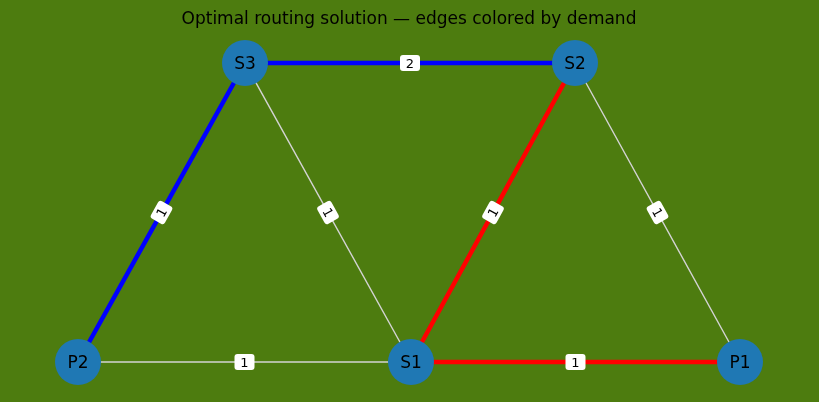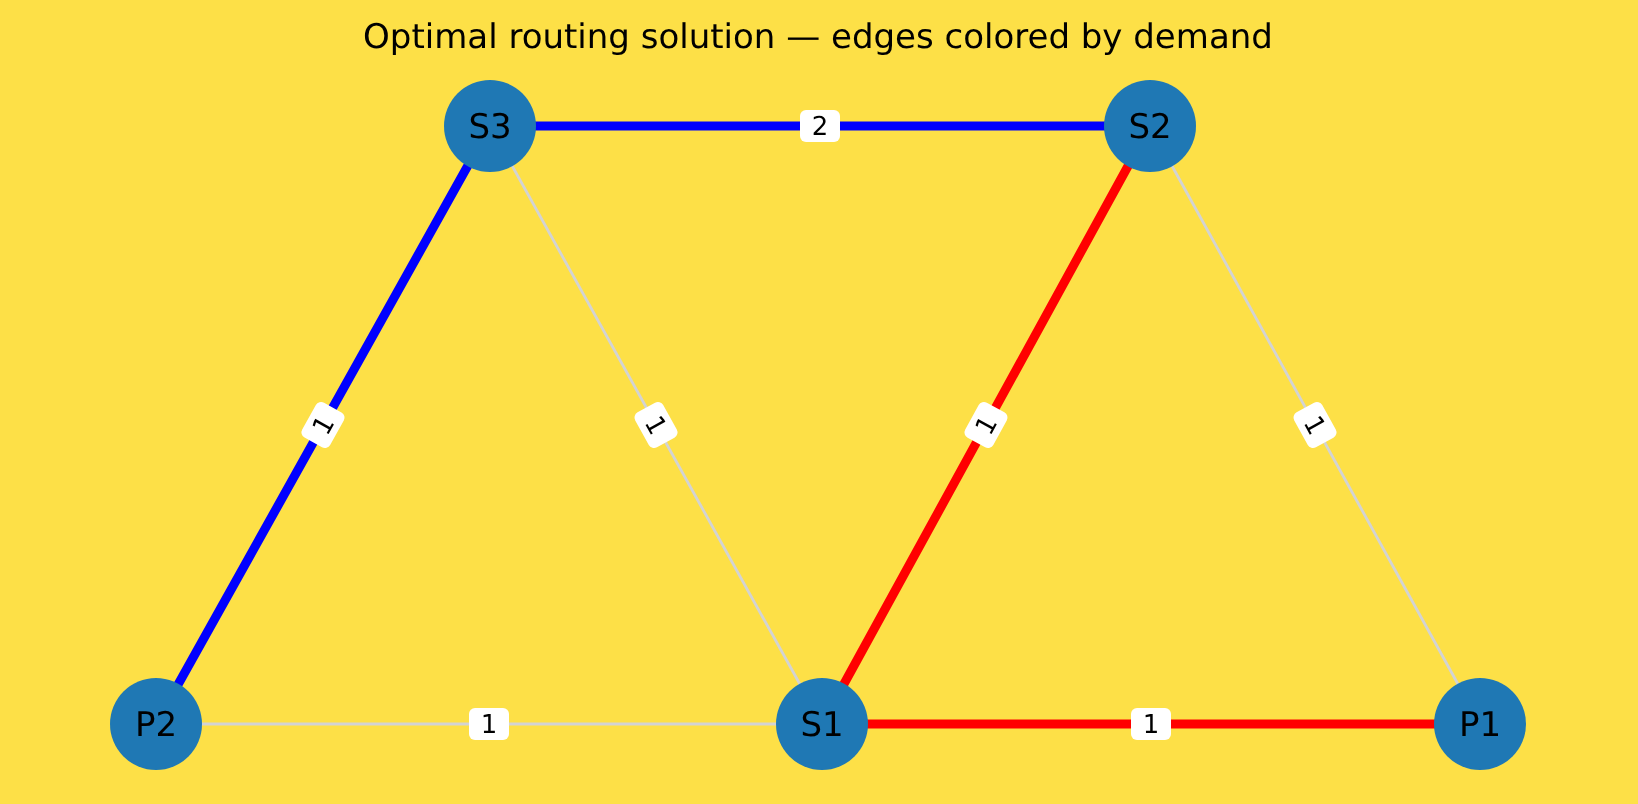--- a/index.html
+++ b/index.html
@@ -4,21 +4,21 @@
 <style>
   html, body {
     margin: 0;
     padding: 0;
     background: #ffffff;
   }
   .figure {
     position: relative;
     width: 819px;
     height: 402px;
-    background: #fde047;
+    background: #4d7c0f;
     overflow: hidden;
     font-family: "DejaVu Sans", sans-serif;
   }
   svg text {
     font-family: "DejaVu Sans", sans-serif;
     fill: #000000;
   }
   svg .title {
     font-size: 17px;
   }

